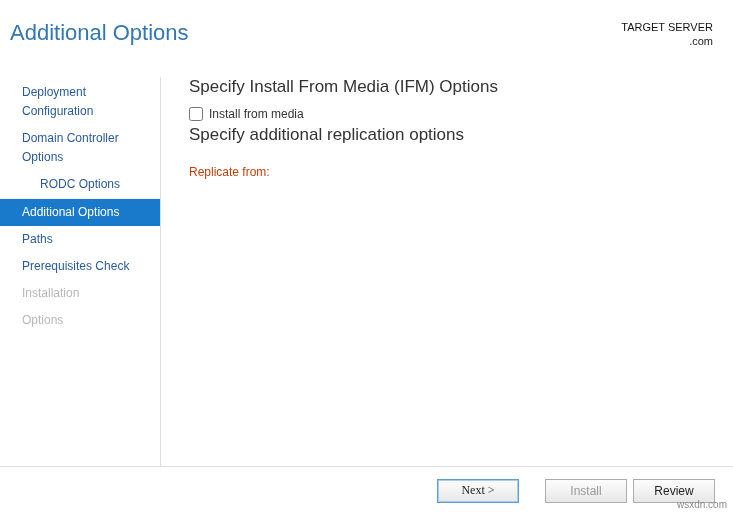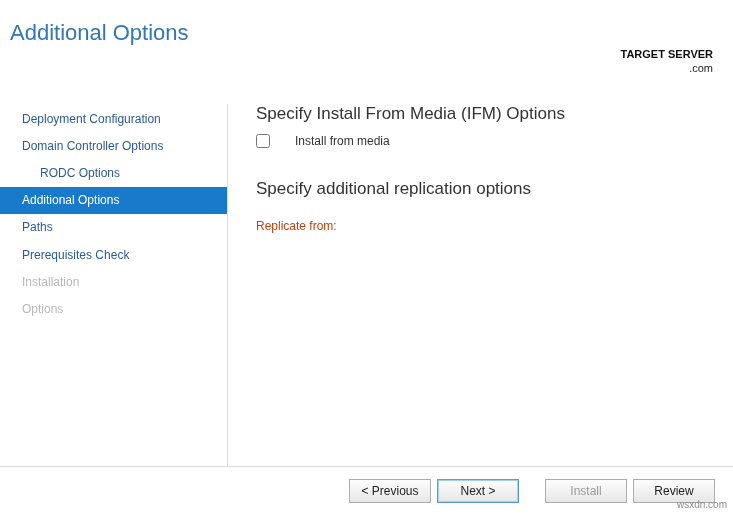--- a/index.html
+++ b/index.html
@@ -2,34 +2,34 @@
 <html><head>
   <meta charset="utf-8">
   <style>
     * { box-sizing: border-box; margin: 0; padding: 0; font-family: "Segoe UI", Tahoma, sans-serif; }
     html, body { width: 733px; height: 514px; background: #fff; overflow: hidden; }
     .wizard { width: 100%; height: 100%; display: flex; flex-direction: column; position: relative; }
 
     .header { display: flex; justify-content: space-between; align-items: flex-start; padding: 20px 20px 8px 10px; }
     .title { font-size: 22px; font-weight: 400; color: #3277b3; }
     .target { text-align: right; font-size: 11px; line-height: 1.3; }
-    .target-label { font-weight: 700; color: #111; margin-top: 27px; }
+    .target-label { font-weight: 400; color: #111; }
     .target-server { color: #222; }
 
     .body { display: flex; flex: 1; min-height: 0; padding: 20px 0 0 0; }
 
-    .sidebar { width: 228px; border-right: 1px solid #ddd; padding-top: 2px; }
+    .sidebar { width: 161px; border-right: 1px solid #ddd; padding-top: 2px; }
     .nav-item { font-size: 12px; color: #2a5a9a; padding: 4px 8px 4px 22px; cursor: pointer; line-height: 1.6; }
     .nav-item.indent { padding-left: 40px; }
     .nav-item.active { background: #1979ca; color: #fff; padding-left: 22px; }
     .nav-item.disabled { color: #b8b8b8; cursor: default; }
 
     .content { flex: 1; padding: 0 28px 10px 28px; display: flex; flex-direction: column; position: relative; }
     .section-label { font-size: 17px; color: #333; margin-bottom: 10px; }
-    .cb-row { display: flex; align-items: center; margin-bottom: 31px; gap: 19px; }
+    .cb-row { display: flex; align-items: center; margin-bottom: 4px; }
     .cb-row input[type="checkbox"] { width: 14px; height: 14px; margin-right: 6px; }
     .cb-row label { font-size: 12px; color: #333; }
 
     .field-row { display: flex; align-items: center; margin-top: 10px; }
     .field-label { font-size: 12px; color: #c2410c; width: 220px; }
     .select-wrap { flex: 1; position: relative; }
     .select-wrap select {
       width: 100%; height: 22px; font-size: 12px; padding: 1px 20px 1px 6px;
       border: 1px solid #acacac; background: linear-gradient(#fdfdfd, #e9e9e9);
       appearance: none; -webkit-appearance: none;
@@ -44,21 +44,21 @@
 
     .footer {
       height: 48px; border-top: 1px solid #ddd; padding: 10px 18px; display: flex;
       justify-content: flex-end; align-items: center; gap: 6px; background: #fff;
     }
     .btn {
       min-width: 82px; height: 24px; font-size: 12px; border: 1px solid #acacac;
       background: linear-gradient(#fdfdfd, #e7e7e7); cursor: pointer; color: #222;
       padding: 0 10px;
     }
-    .btn.default { border-color: #5b9dd9; box-shadow: 0 0 0 1px #a6cdf1 inset; }
+    .btn.default { border-color: #5b9dd9; box-shadow: 0 0 0 1px #a6cdf1 inset; font-family: Liberation Serif, serif; }
     .btn:disabled { color: #9a9a9a; cursor: default; }
 
     .watermark { position: absolute; right: 6px; bottom: 4px; font-size: 10px; color: #8a8a8a; pointer-events: none; }
   </style>
 </head>
 <body>
 
 <div class="wizard">
 
   <div class="header">
@@ -90,21 +90,20 @@
 
       <div class="section-label">Specify additional replication options</div>
       <div class="field-row">
         <div class="field-label">Replicate from:</div>
       </div>
 
     </div>
   </div>
 
   <div class="footer">
-    <button class="btn">&lt; Previous</button>
     <button class="btn default">Next &gt;</button>
     <span style="width:14px"></span>
     <button class="btn" disabled="">Install</button>
     <button class="btn">Review</button>
   </div>
 
   <div class="watermark">wsxdn.com</div>
 </div>
 
 </body></html>

